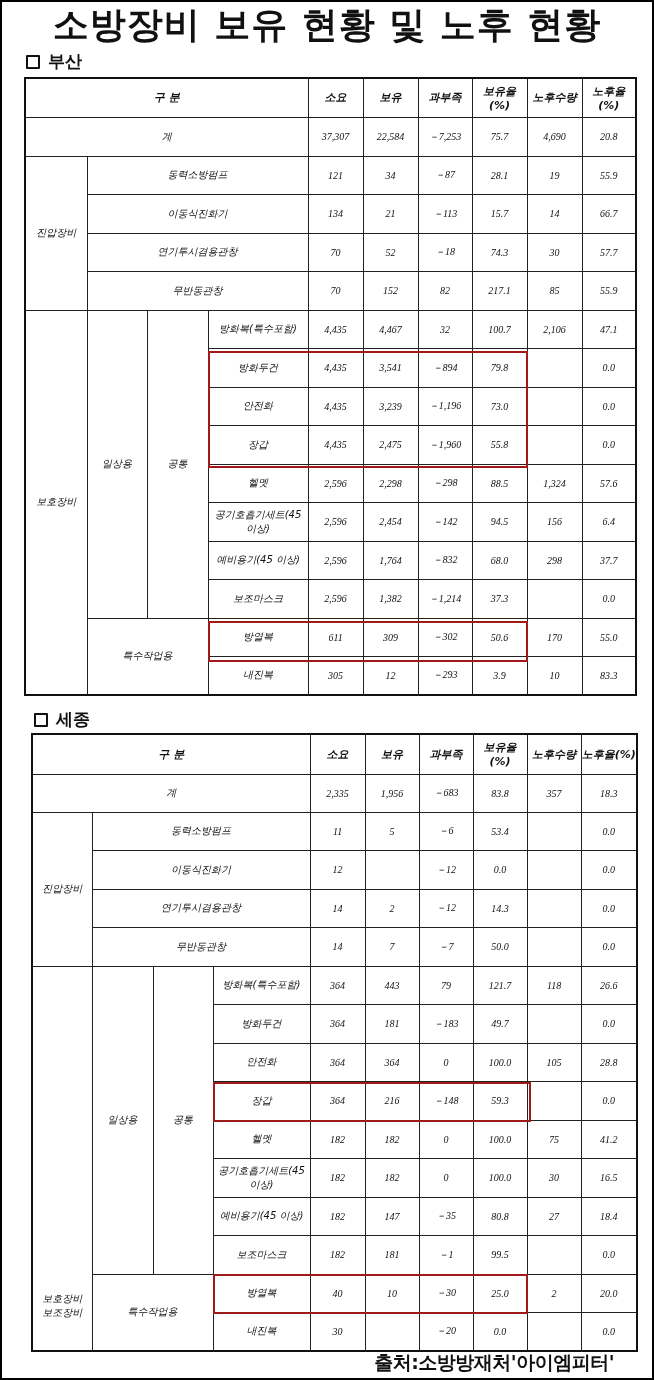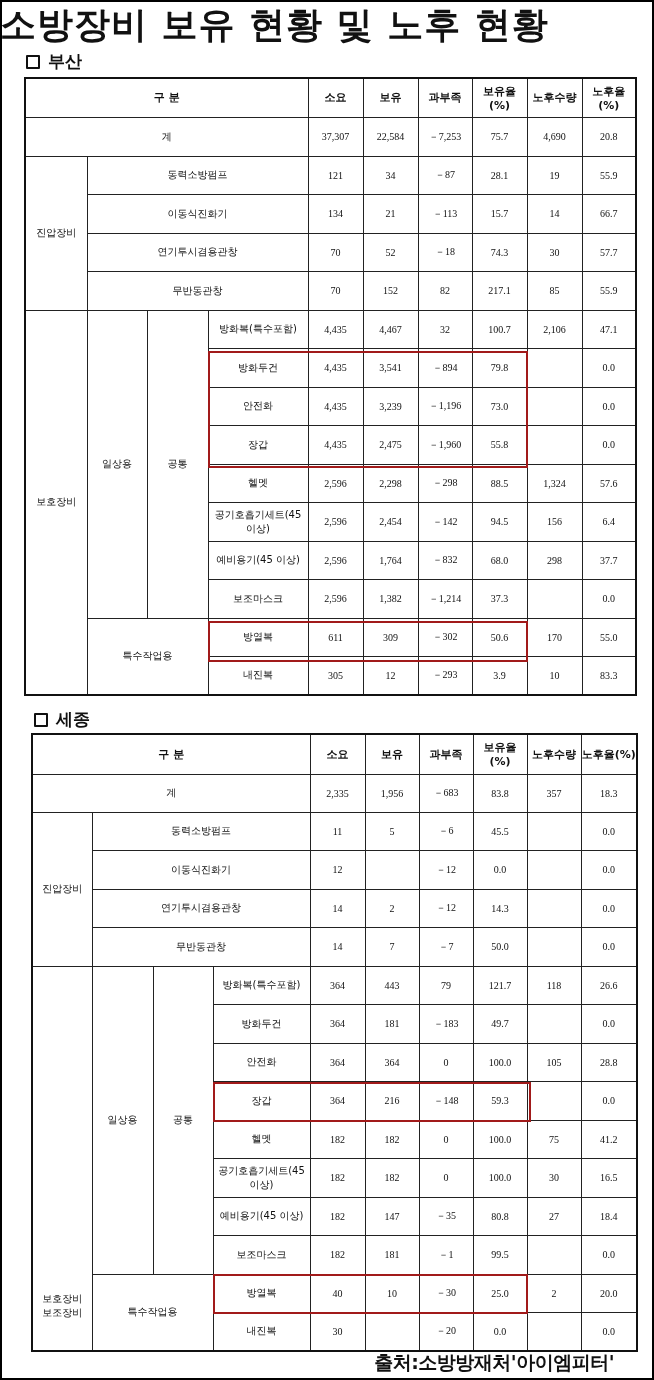--- a/index.html
+++ b/index.html
@@ -1,25 +1,25 @@
 <!DOCTYPE html>
 <html><head>
 <meta charset="utf-8">
 <style>
   html, body { margin: 0; padding: 0; background: #fff; }
   body { width: 654px; height: 1380px; position: relative; overflow: hidden; font-family: "DejaVu Sans", sans-serif; color: #111; }
   .frame { position: absolute; left: 0; top: 0; width: 650px; height: 1376px; border: 2px solid #000; }
-  .title { position: absolute; left: 0; top: 2px; width: 654px; text-align: left; font-size: 36px; font-weight: bold; letter-spacing: 1px; line-height: 46px; }
+  .title { position: absolute; left: 0; top: 2px; width: 654px; text-align: center; font-size: 36px; font-weight: bold; letter-spacing: 1px; line-height: 46px; }
   .section { position: absolute; font-size: 17px; font-weight: bold; display: flex; align-items: center; gap: 8px; }
   .section .box { width: 10px; height: 10px; border: 2px solid #111; border-radius: 1px; }
   table.t { position: absolute; border-collapse: collapse; table-layout: fixed; font-family: "Liberation Serif", serif; }
   table.t td { border: 1px solid #222; text-align: center; vertical-align: middle; font-size: 10px; padding: 0; }
   table.t td.hd { font-family: "DejaVu Sans", sans-serif; font-size: 11px; font-weight: bold; }
   table.t td.lbl { font-family: "DejaVu Sans", sans-serif; font-size: 10px; }
-  table.t { border: 2px solid #111; }
+  table.t { border: 2px solid #111; font-style: italic; }
   .hl { position: absolute; border: 2px solid #a11a1a; pointer-events: none; }
   .source { position: absolute; right: 40px; top: 1350px; font-size: 19px; font-weight: bold; letter-spacing: -0.5px; }
 </style>
 </head>
 <body>
 
 <div class="frame"></div>
 <div class="title">소방장비 보유 현황 및 노후 현황</div>
 
 <div class="section" style="left:26px; top:50px;">
@@ -233,21 +233,21 @@
         <td>83.8</td>
         <td>357</td>
         <td>18.3</td>
   </tr>
   <tr style="height:38px">
     <td rowspan="4" class="lbl">진압장비</td>
     <td colspan="3" class="lbl">동력소방펌프</td>
     <td>11</td>
         <td>5</td>
         <td>－6</td>
-        <td>45.5</td>
+        <td>53.4</td>
         <td></td>
         <td>0.0</td>
   </tr>
   <tr style="height:39px">
     <td colspan="3" class="lbl">이동식진화기</td>
     <td>12</td>
         <td></td>
         <td>－12</td>
         <td>0.0</td>
         <td></td>

